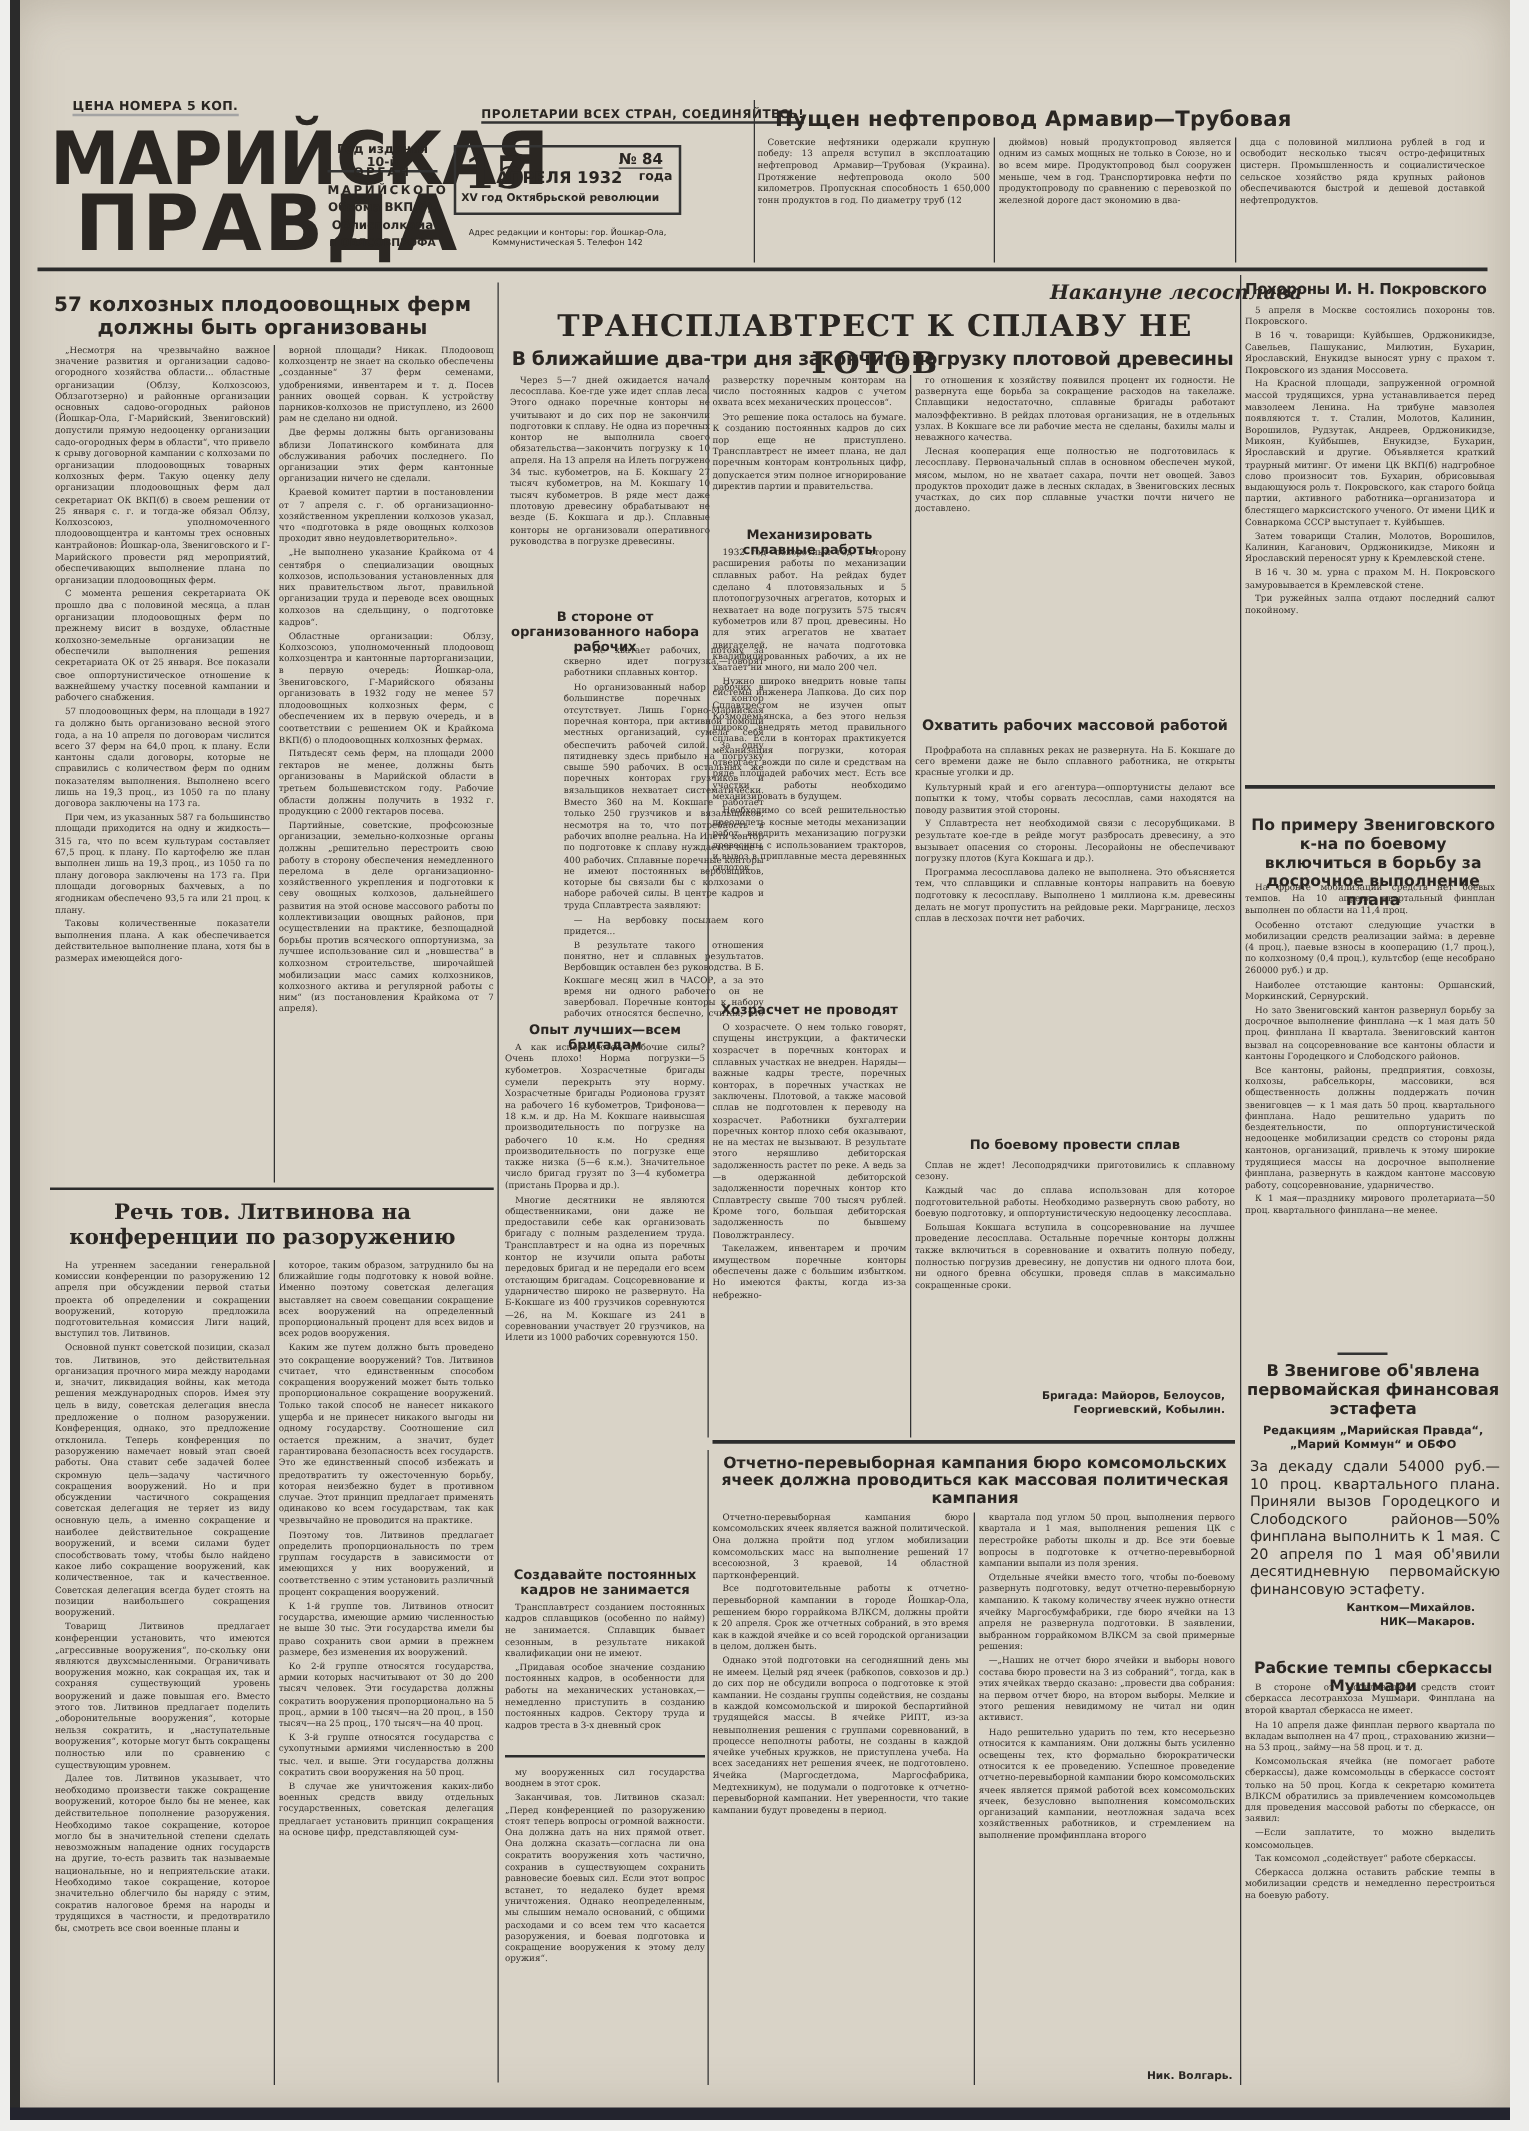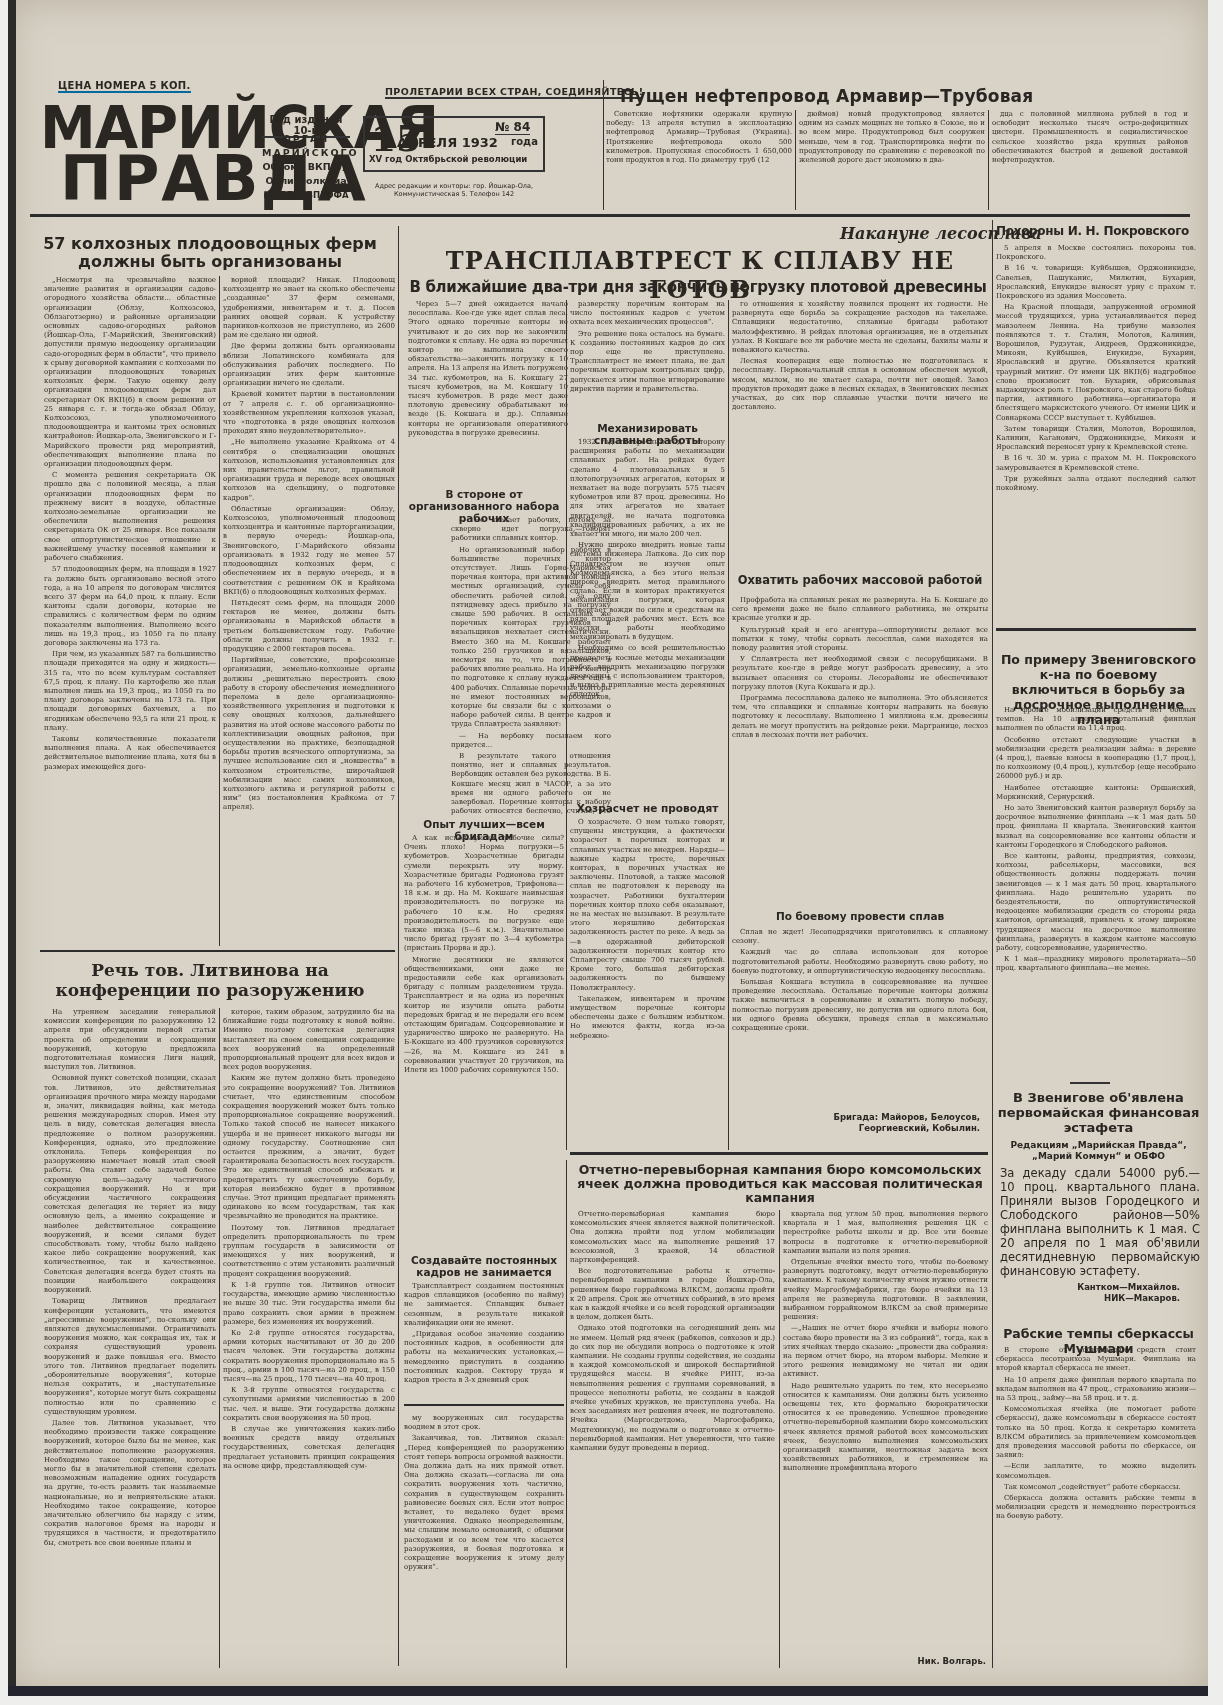--- a/index.html
+++ b/index.html
@@ -1,21 +1,21 @@
 <!DOCTYPE html>
 <html><head>
 <meta charset="utf-8">
 <style>
   html,body{margin:0;padding:0;}
   body{width:1223px;height:1705px;background:#eeeeec;position:relative;overflow:hidden;font-family:"DejaVu Serif",serif;color:#2a2622;}
   .paper{position:absolute;left:8px;top:0;width:1200px;height:1690px;background:#d9d3c7;box-shadow:inset 0 0 40px rgba(120,110,90,.35);}
   .leftedge{position:absolute;left:8px;top:0;width:8px;height:1690px;background:#2b2b2b;}
   .bottomedge{position:absolute;left:8px;top:1686px;width:1200px;height:10px;background:#23242e;}
   .abs{position:absolute;}
-  .price{left:58px;top:80px;font:bold 10px "DejaVu Sans",sans-serif;border-bottom:2px solid #0369a1;letter-spacing:.3px;}
+  .price{left:58px;top:80px;font:bold 10px "DejaVu Sans",sans-serif;border-bottom:2px solid #a3a3a3;letter-spacing:.3px;}
   .motto{left:343px;top:86px;font:bold 9.5px "DejaVu Sans",sans-serif;border-bottom:2px solid #333;letter-spacing:.4px;margin-left:42px;}
   .mast1{left:40px;top:100px;font:bold 56px "DejaVu Sans",sans-serif;letter-spacing:-1px;line-height:56px;transform:scaleY(1.05);}
   .mast2{left:60px;top:148px;font:bold 62px "DejaVu Sans",sans-serif;letter-spacing:2px;line-height:62px;}
   .year{left:262px;top:114px;width:88px;text-align:center;font:bold 10px "DejaVu Sans",sans-serif;border-bottom:2px solid #333;}
   .organ{left:262px;top:132px;width:88px;text-align:center;font:bold 9.5px "DejaVu Sans",sans-serif;line-height:14px;letter-spacing:2px;}
   .datebox{left:363px;top:116px;width:178px;height:52px;border:2px solid #333;}
   .dayno{left:6px;top:0;font:bold 36px "DejaVu Serif",serif;line-height:40px;}
   .month{left:32px;top:17px;font:bold 13px "DejaVu Sans",sans-serif;}
   .issue{left:130px;top:2px;font:bold 12px "DejaVu Sans",sans-serif;border-bottom:1px solid #333;}
   .goda{left:146px;top:18px;font:bold 10px "DejaVu Sans",sans-serif;}

